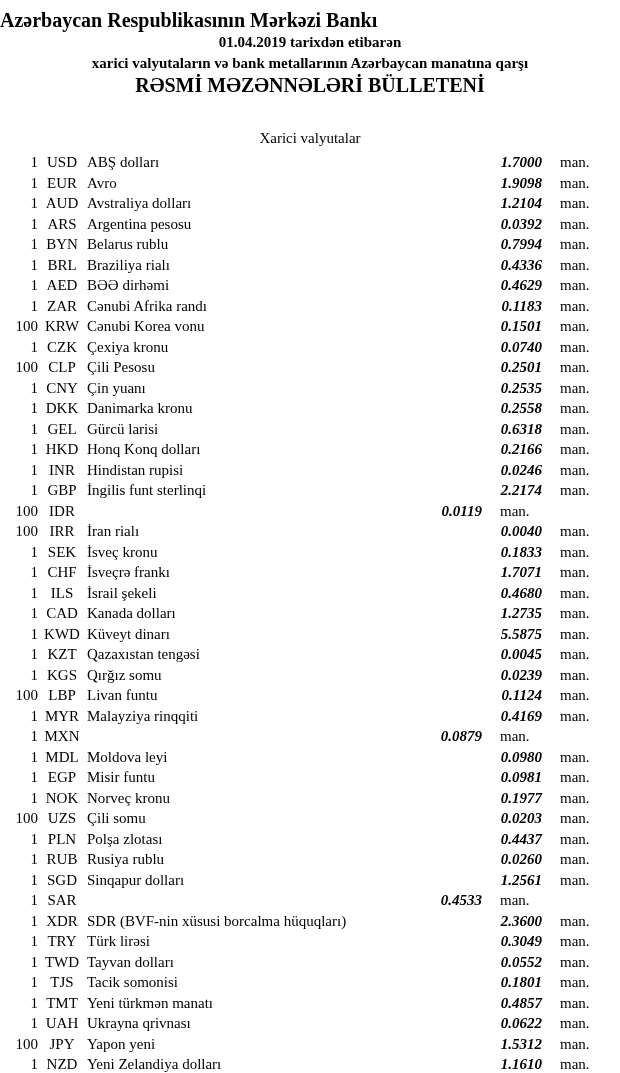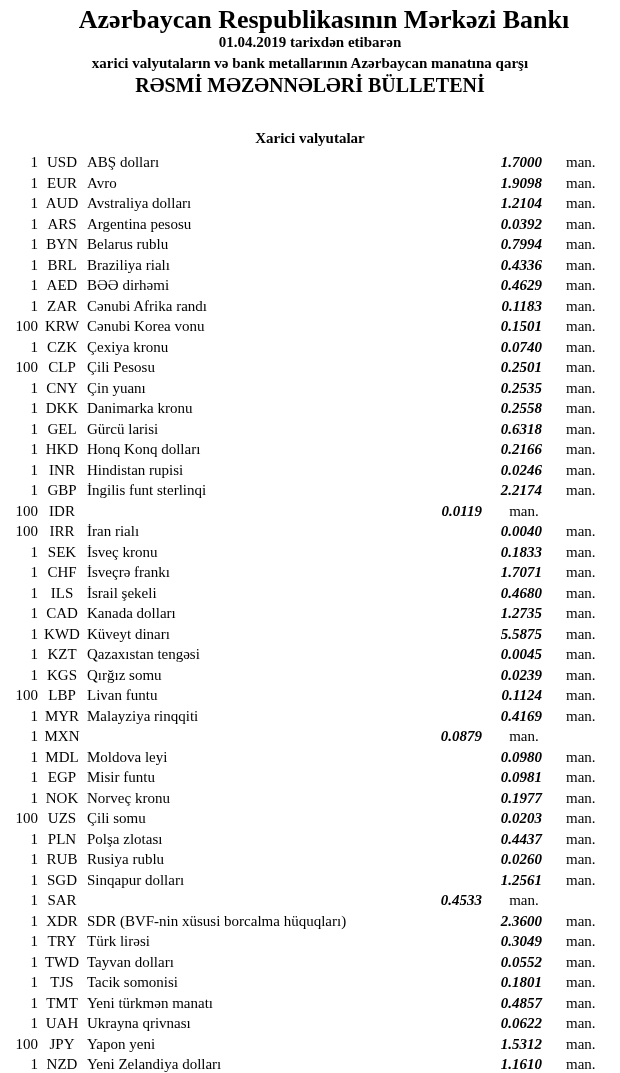--- a/index.html
+++ b/index.html
@@ -14,63 +14,62 @@
     color: #000000;
     overflow: hidden;
   }
   .page {
     width: 620px;
     height: 1073px;
     position: relative;
   }
   .hdr-title {
     margin-top: 8px;
-    font-size: 26px;
+    font-size: 20px;
     line-height: 24px;
     font-weight: bold;
-    text-align: center;
-    padding-left: 28px;
+    text-align: left;
   }
   .hdr-line {
     font-size: 15px;
     line-height: 21px;
     font-weight: bold;
     text-align: center;
   }
   .hdr-bulletin {
     font-size: 20px;
     line-height: 22px;
     font-weight: bold;
     text-align: center;
   }
   .section-title {
     margin-top: 32px;
     font-size: 15px;
     line-height: 20px;
-    font-weight: bold;
+    font-weight: normal;
     text-align: center;
   }
   .rates-table {
     width: 590px;
     margin-top: 4px;
   }
   .row {
     display: grid;
     grid-template-columns: 38px 48px 1fr 60px 48px;
     height: 20.5px;
     line-height: 20.5px;
     font-size: 15px;
     white-space: nowrap;
   }
   .cell { overflow: visible; }
   .cell.qty  { text-align: right; }
   .cell.code { text-align: center; }
   .cell.name { text-align: left; padding-left: 1px; }
   .cell.rate { text-align: right; font-style: italic; font-weight: bold; }
-  .cell.unit { text-align: center; padding-left: 24px; }
+  .cell.unit { text-align: left; padding-left: 18px; }
 </style>
 </head>
 <body>
 
 <div class="page">
   <div class="hdr-title">Azərbaycan Respublikasının Mərkəzi Bankı</div>
   <div class="hdr-line">01.04.2019 tarixdən etibarən</div>
   <div class="hdr-line">xarici valyutaların və bank metallarının Azərbaycan manatına qarşı</div>
   <div class="hdr-bulletin">RƏSMİ MƏZƏNNƏLƏRİ BÜLLETENİ</div>
 

